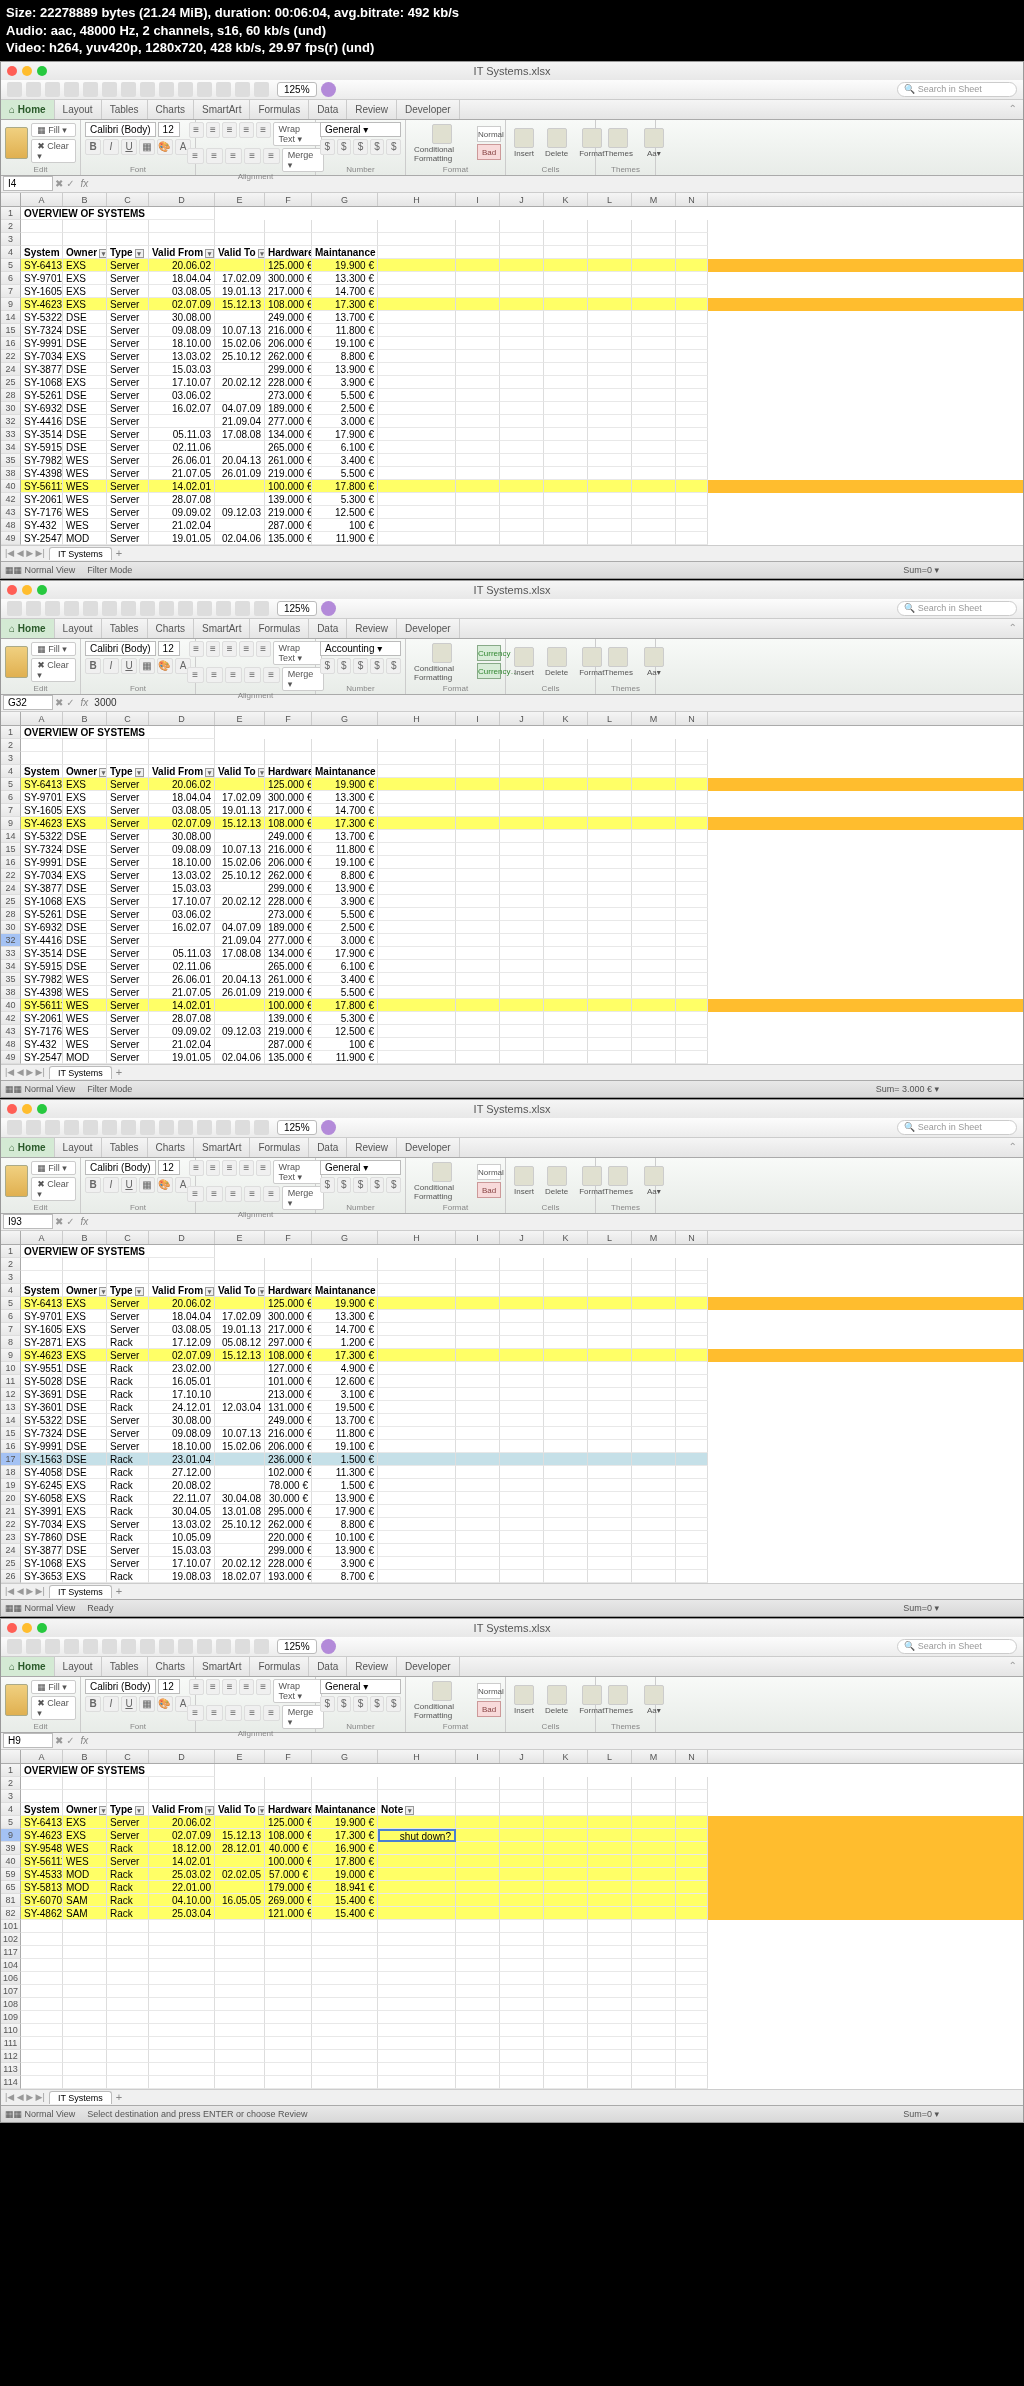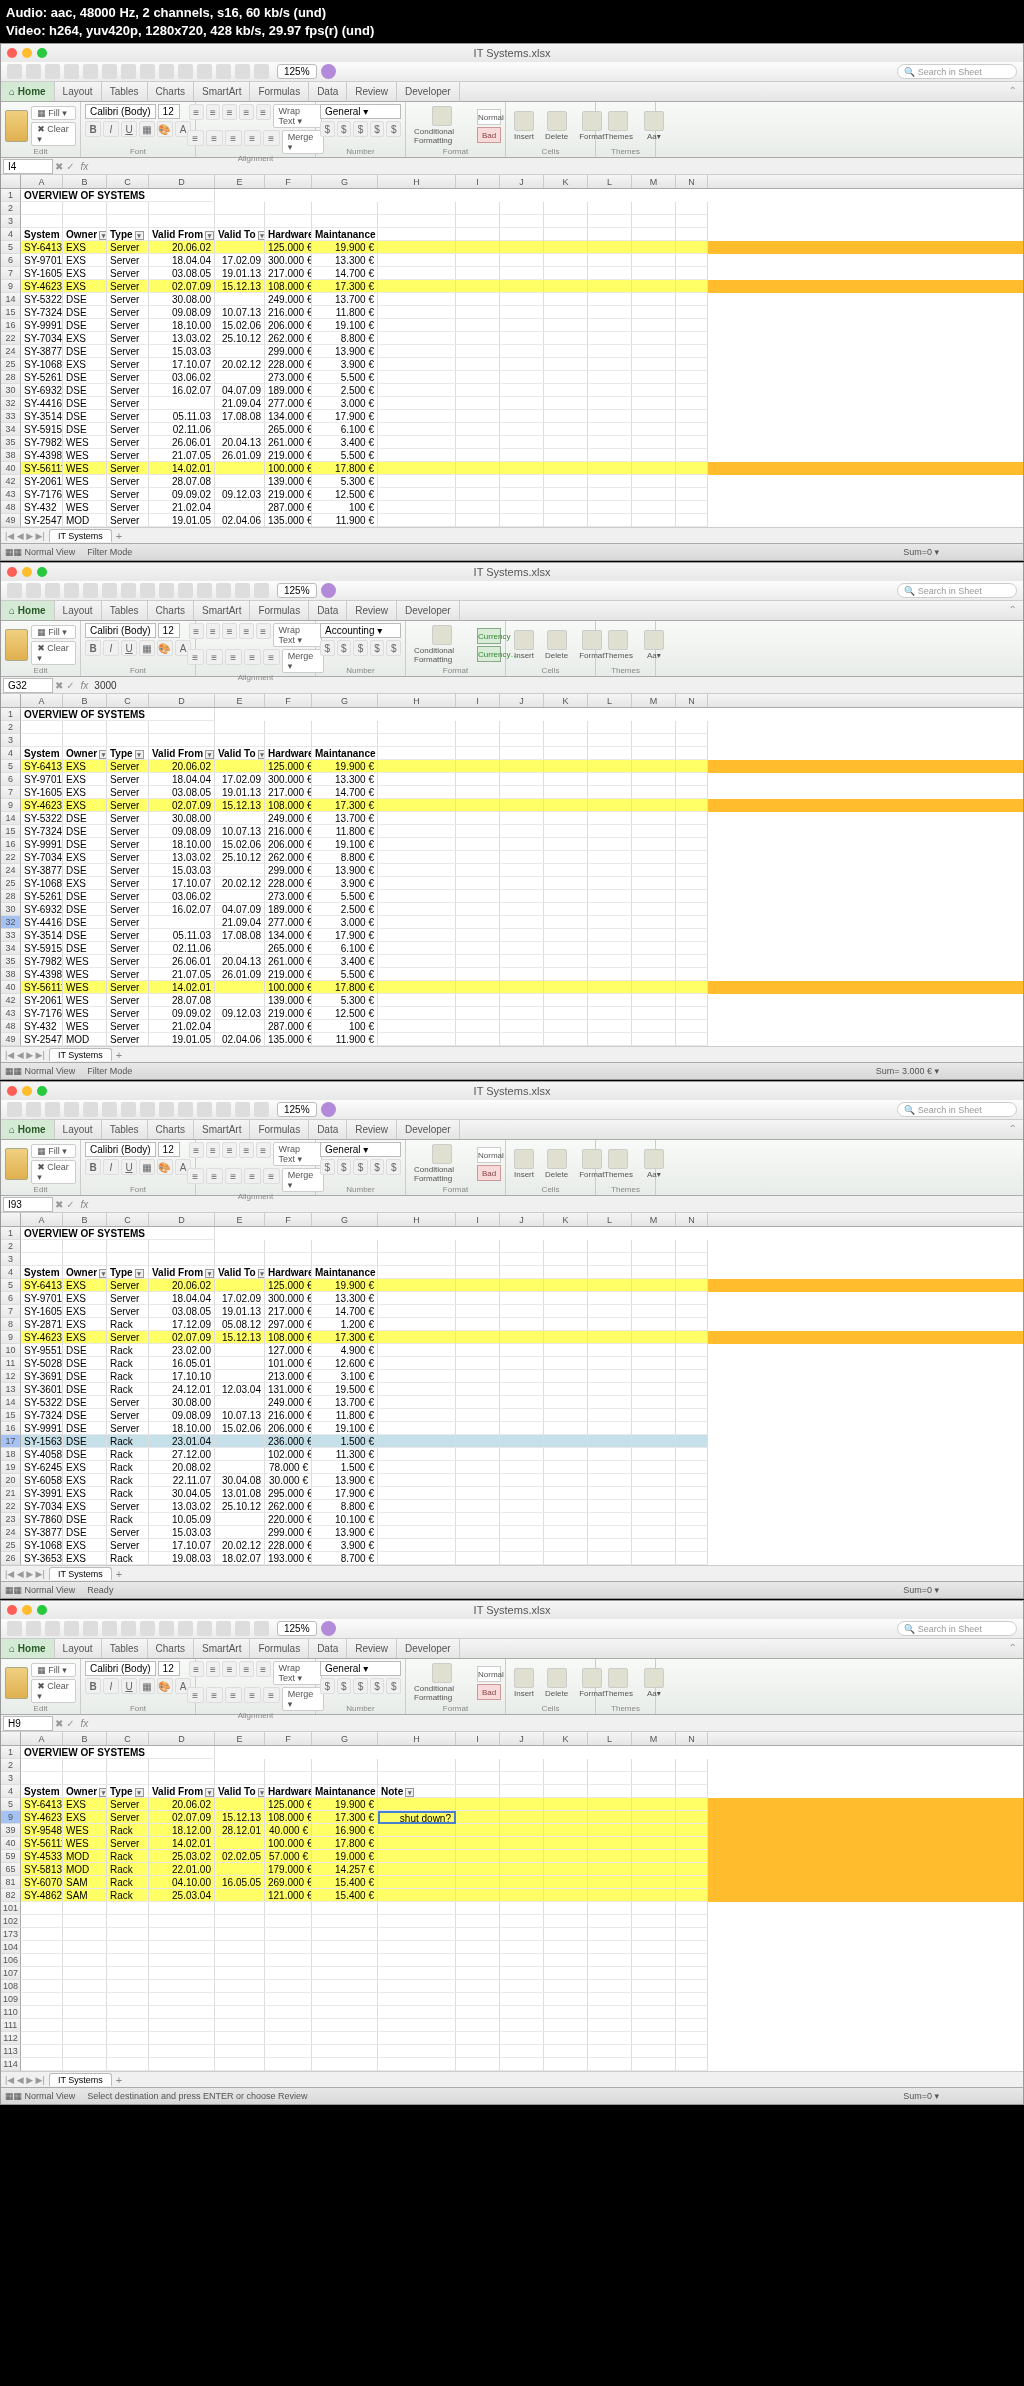--- a/index.html
+++ b/index.html
@@ -54,20 +54,21 @@
 .status .sum{margin-left:auto;margin-right:80px}
 .tabs{background:#f0f0f0;height:16px;display:flex;align-items:center;padding:0 4px;border-top:1px solid #ccc;font-size:9px;gap:4px}
 .tabs .navarrow{color:#999;font-size:9px}
 .tabs .stab{background:#fff;border:1px solid #bbb;border-bottom:none;padding:1px 8px;border-radius:3px 3px 0 0;font-size:9px}
 .tabs .addtab{color:#888;font-size:11px}
 </style>
 </head>
 <body>
 
 <div class="vidinfo">
+  <div>Size: 22278889 bytes (21.24 MiB), duration: 00:06:04, avg.bitrate: 492 kb/s</div>
   <div>Audio: aac, 48000 Hz, 2 channels, s16, 60 kb/s (und)</div>
   <div>Video: h264, yuv420p, 1280x720, 428 kb/s, 29.97 fps(r) (und)</div>
 </div>
 
 <div id="windows">
     <div class="window">
 
   <div class="mac-title">
     <div class="traffic">
           <div class="circle red"></div>
@@ -2172,21 +2173,21 @@
           <div class="cell" style="width:32px"></div>
         </div>
         <div class="srow yellow">
           <div class="rh ">65</div>
           <div class="cell  " style="width:42px">SY-58131</div>
           <div class="cell  " style="width:44px">MOD</div>
           <div class="cell  " style="width:42px">Rack</div>
           <div class="cell r " style="width:66px">22.01.00</div>
           <div class="cell r " style="width:50px"></div>
           <div class="cell r " style="width:47px">179.000 €</div>
-          <div class="cell r " style="width:66px">14.257 €</div>
+          <div class="cell r " style="width:66px">18.941 €</div>
           <div class="cell r " style="width:78px"></div>
           <div class="cell" style="width:44px"></div>
           <div class="cell" style="width:44px"></div>
           <div class="cell" style="width:44px"></div>
           <div class="cell" style="width:44px"></div>
           <div class="cell" style="width:44px"></div>
           <div class="cell" style="width:32px"></div>
         </div>
         <div class="srow yellow">
           <div class="rh ">81</div>
@@ -2250,21 +2251,21 @@
           <div class="cell" style="width:66px"></div>
           <div class="cell" style="width:78px"></div>
           <div class="cell" style="width:44px"></div>
           <div class="cell" style="width:44px"></div>
           <div class="cell" style="width:44px"></div>
           <div class="cell" style="width:44px"></div>
           <div class="cell" style="width:44px"></div>
           <div class="cell" style="width:32px"></div>
         </div>
         <div class="srow">
-          <div class="rh">173</div>
+          <div class="rh">117</div>
           <div class="cell" style="width:42px"></div>
           <div class="cell" style="width:44px"></div>
           <div class="cell" style="width:42px"></div>
           <div class="cell" style="width:66px"></div>
           <div class="cell" style="width:50px"></div>
           <div class="cell" style="width:47px"></div>
           <div class="cell" style="width:66px"></div>
           <div class="cell" style="width:78px"></div>
           <div class="cell" style="width:44px"></div>
           <div class="cell" style="width:44px"></div>

